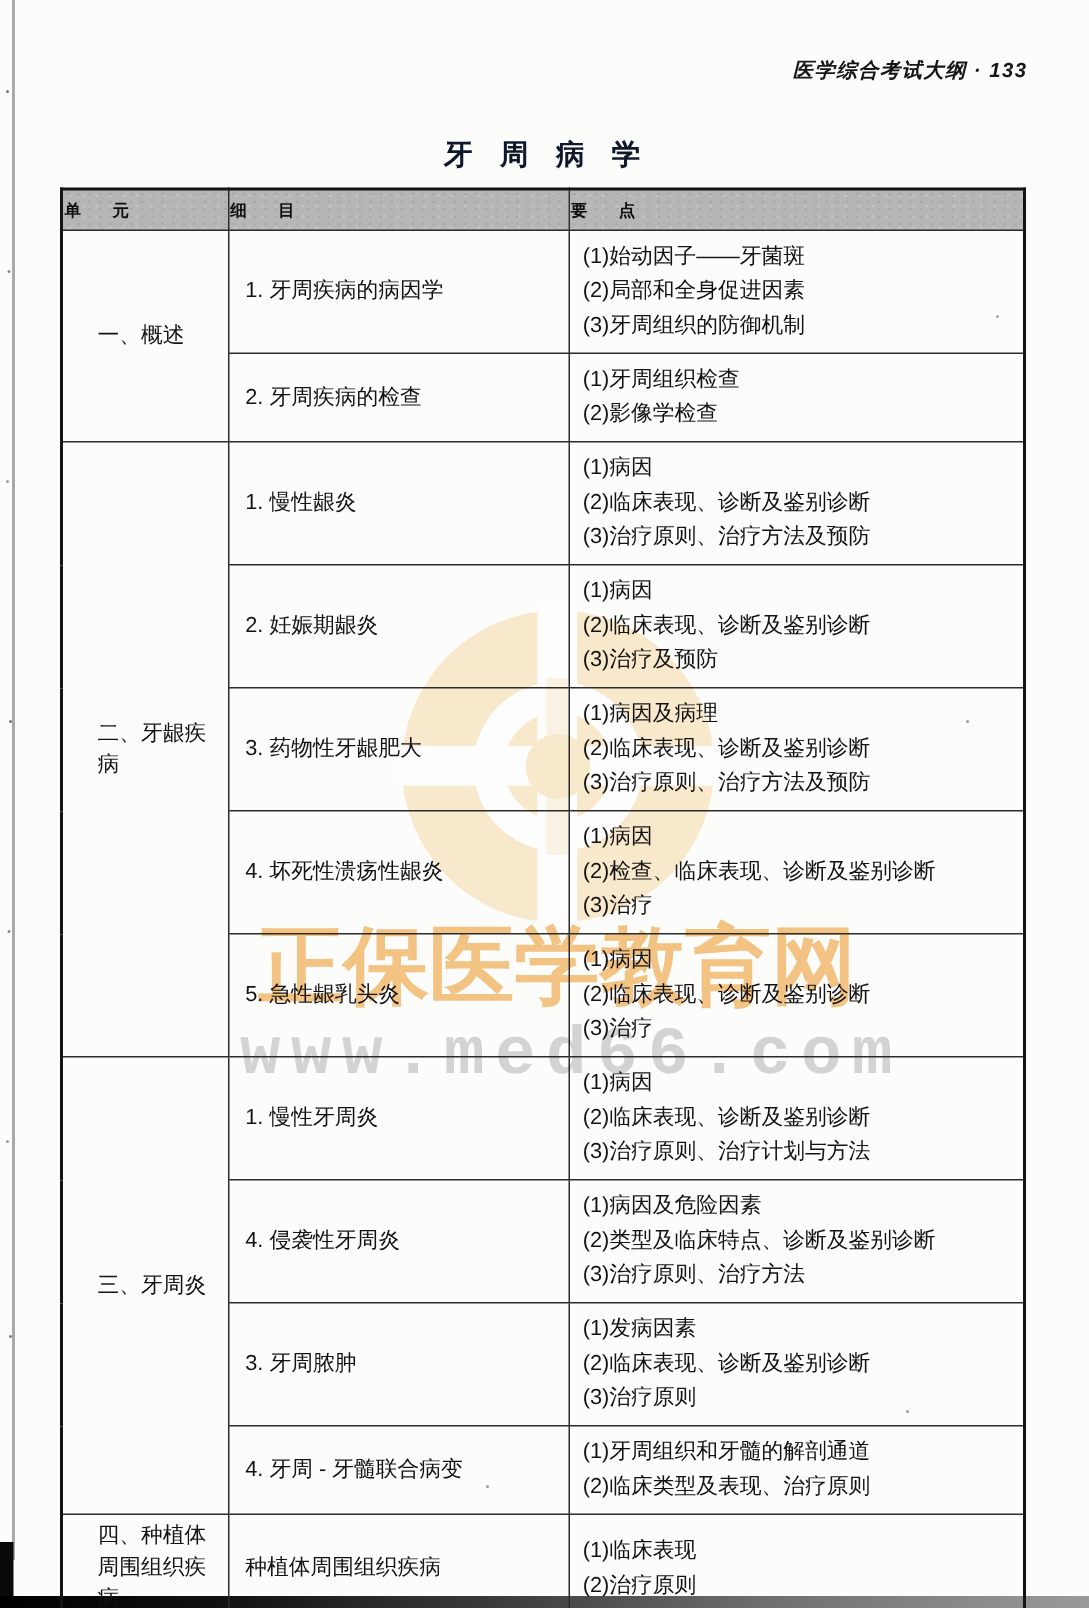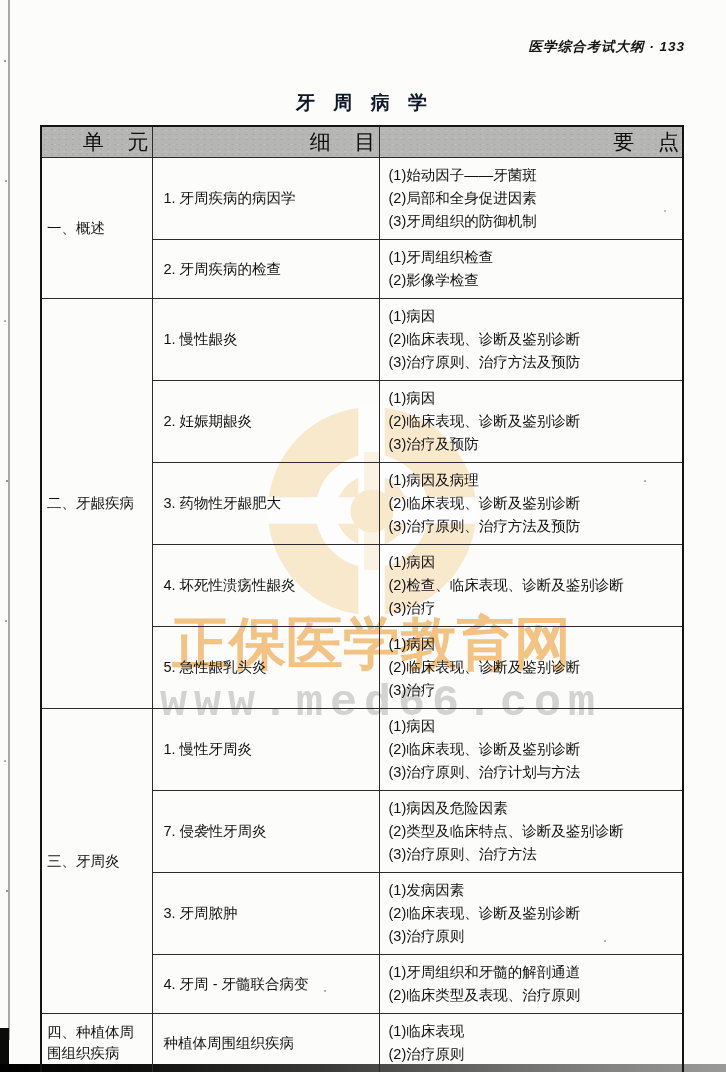--- a/index.html
+++ b/index.html
@@ -60,26 +60,26 @@
   }
   table.syllabus{border:2.5px solid #141414;}
   col.c-unit{width:111px;}
   col.c-item{width:227px;}
   col.c-points{width:304px;}
   th.hdr{
     height:24px;
     background:#b6b6b4;
     background-image:radial-gradient(#a8a8a6 1px,transparent 1px),radial-gradient(#c2c2c0 1px,transparent 1px);
     background-size:7px 5px,9px 7px;
-    font-size:21px;font-weight:normal;color:#0e0e0e;
-    text-align:right;word-spacing:14px;letter-spacing:2px;
+    font-size:11px;font-weight:bold;color:#0e0e0e;
+    text-align:left;word-spacing:14px;letter-spacing:2px;
     border-bottom:2px solid #141414;
   }
   td.unit-cell{
-    vertical-align:middle;padding:4px 4px 4px 5px;
+    vertical-align:middle;padding:4px 4px 4px 23px;
     font-size:14.5px;line-height:21px;color:#121212;
     background:transparent;
     margin-left:12px;
   }
   td.item-cell{
     vertical-align:middle;padding:4px 6px 4px 11px;
     font-size:14.5px;line-height:21px;color:#121212;
   }
   td.points-cell{
     vertical-align:middle;padding:6px 20px 6px 9px;
@@ -186,21 +186,21 @@
         <tr>
           <td class="unit-cell" rowspan="4">三、牙周炎</td>
           <td class="item-cell">1. 慢性牙周炎</td>
           <td class="points-cell">
             <div class="point-line">(1)病因</div>
             <div class="point-line">(2)临床表现、诊断及鉴别诊断</div>
             <div class="point-line">(3)治疗原则、治疗计划与方法</div>
           </td>
         </tr>
         <tr>
-          <td class="item-cell">7. 侵袭性牙周炎</td>
+          <td class="item-cell">4. 侵袭性牙周炎</td>
           <td class="points-cell">
             <div class="point-line">(1)病因及危险因素</div>
             <div class="point-line">(2)类型及临床特点、诊断及鉴别诊断</div>
             <div class="point-line">(3)治疗原则、治疗方法</div>
           </td>
         </tr>
         <tr>
           <td class="item-cell">3. 牙周脓肿</td>
           <td class="points-cell">
             <div class="point-line">(1)发病因素</div>

